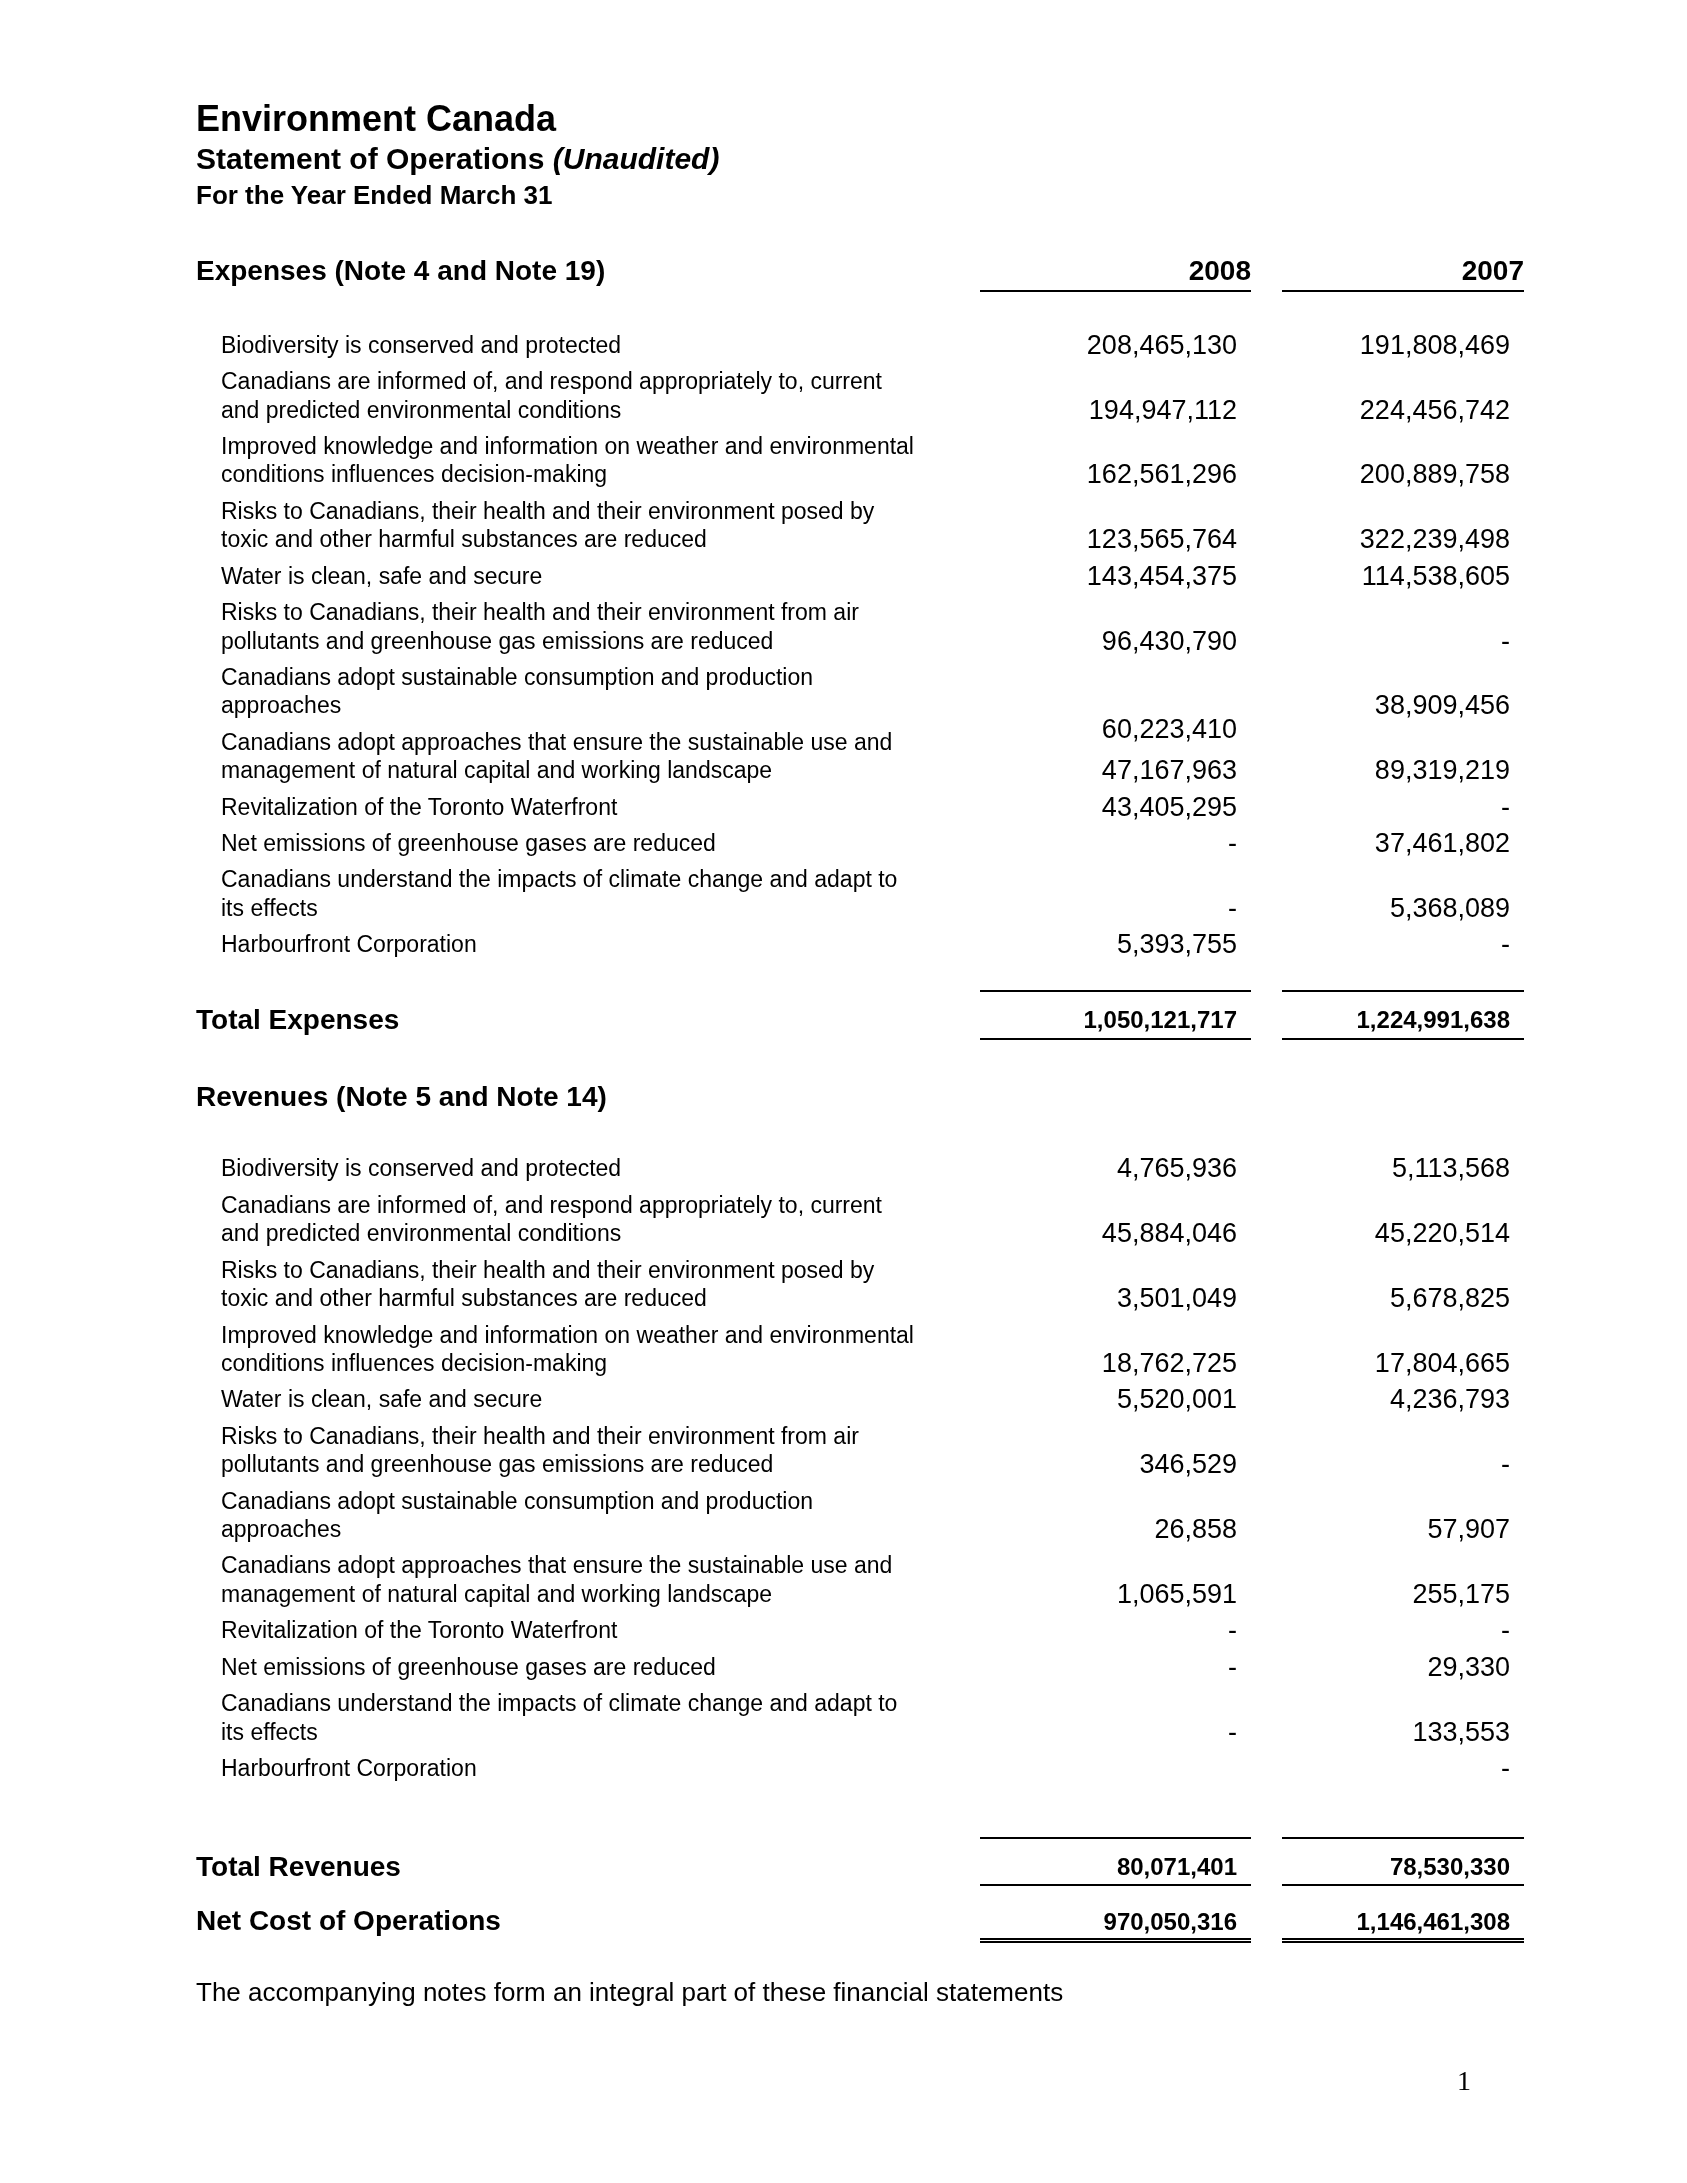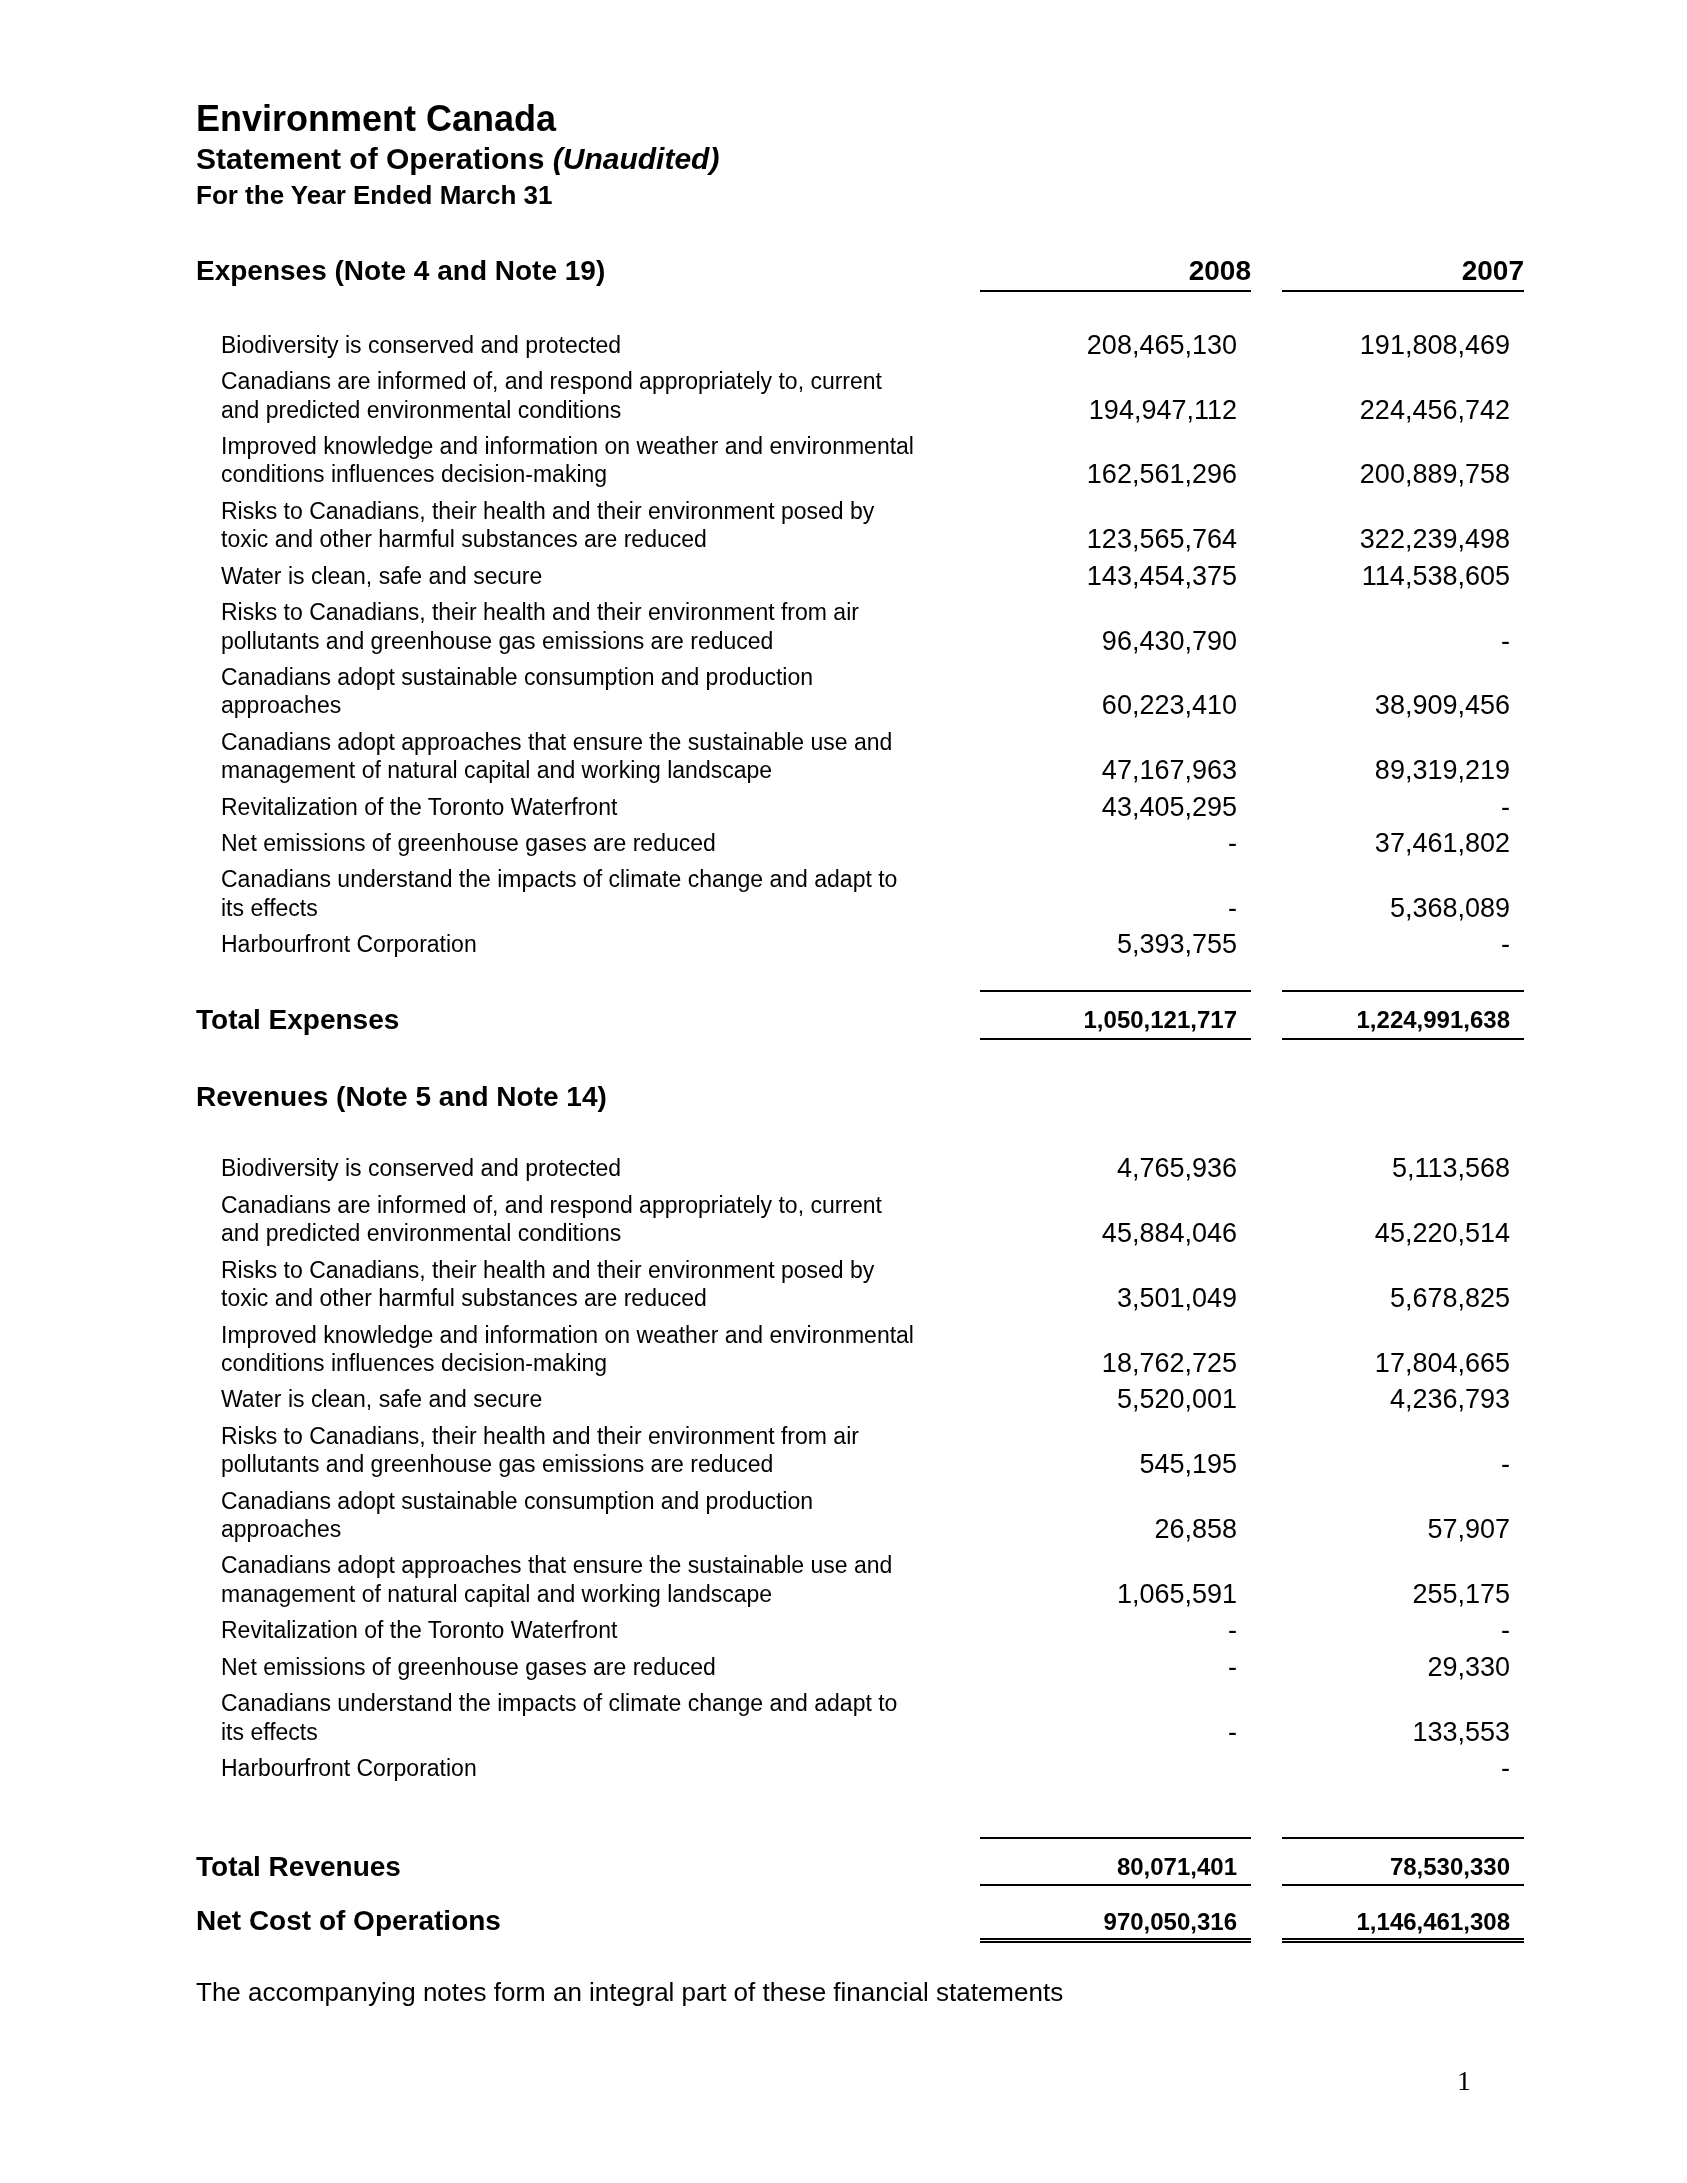--- a/index.html
+++ b/index.html
@@ -65,21 +65,21 @@
   <div class="abs num n08" style="top:562px">143,454,375</div>
   <div class="abs num n07" style="top:562px">114,538,605</div>
 
   <div class="abs row-label" style="top:598px">Risks to Canadians, their health and their environment from air</div>
   <div class="abs row-label" style="top:627px">pollutants and greenhouse gas emissions are reduced</div>
   <div class="abs num n08" style="top:627px">96,430,790</div>
   <div class="abs num n07" style="top:627px">-</div>
 
   <div class="abs row-label" style="top:663px">Canadians adopt sustainable consumption and production</div>
   <div class="abs row-label" style="top:691px">approaches</div>
-  <div class="abs num n08" style="top:691px">60,223,410</div>
+  <div class="abs num n08" style="top:715px">60,223,410</div>
   <div class="abs num n07" style="top:691px">38,909,456</div>
 
   <div class="abs row-label" style="top:728px">Canadians adopt approaches that ensure the sustainable use and</div>
   <div class="abs row-label" style="top:756px">management of natural capital and working landscape</div>
   <div class="abs num n08" style="top:756px">47,167,963</div>
   <div class="abs num n07" style="top:756px">89,319,219</div>
 
   <div class="abs row-label" style="top:793px">Revitalization of the Toronto Waterfront</div>
   <div class="abs num n08" style="top:793px">43,405,295</div>
   <div class="abs num n07" style="top:793px">-</div>
@@ -127,21 +127,21 @@
   <div class="abs row-label" style="top:1349px">conditions influences decision-making</div>
   <div class="abs num n08" style="top:1349px">18,762,725</div>
   <div class="abs num n07" style="top:1349px">17,804,665</div>
 
   <div class="abs row-label" style="top:1385px">Water is clean, safe and secure</div>
   <div class="abs num n08" style="top:1385px">5,520,001</div>
   <div class="abs num n07" style="top:1385px">4,236,793</div>
 
   <div class="abs row-label" style="top:1422px">Risks to Canadians, their health and their environment from air</div>
   <div class="abs row-label" style="top:1450px">pollutants and greenhouse gas emissions are reduced</div>
-  <div class="abs num n08" style="top:1450px">545,195</div>
+  <div class="abs num n08" style="top:1450px">346,529</div>
   <div class="abs num n07" style="top:1450px">-</div>
 
   <div class="abs row-label" style="top:1487px">Canadians adopt sustainable consumption and production</div>
   <div class="abs row-label" style="top:1515px">approaches</div>
   <div class="abs num n08" style="top:1515px">26,858</div>
   <div class="abs num n07" style="top:1515px">57,907</div>
 
   <div class="abs row-label" style="top:1551px">Canadians adopt approaches that ensure the sustainable use and</div>
   <div class="abs row-label" style="top:1580px">management of natural capital and working landscape</div>
   <div class="abs num n08" style="top:1580px">1,065,591</div>

